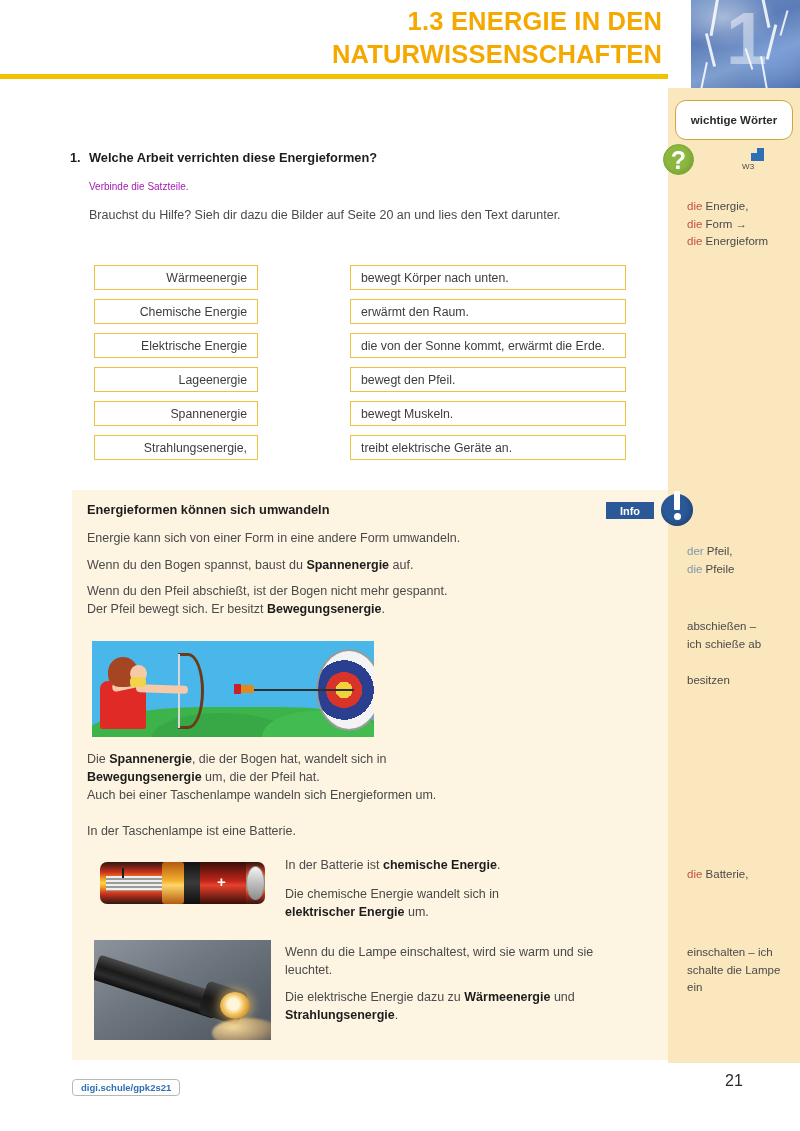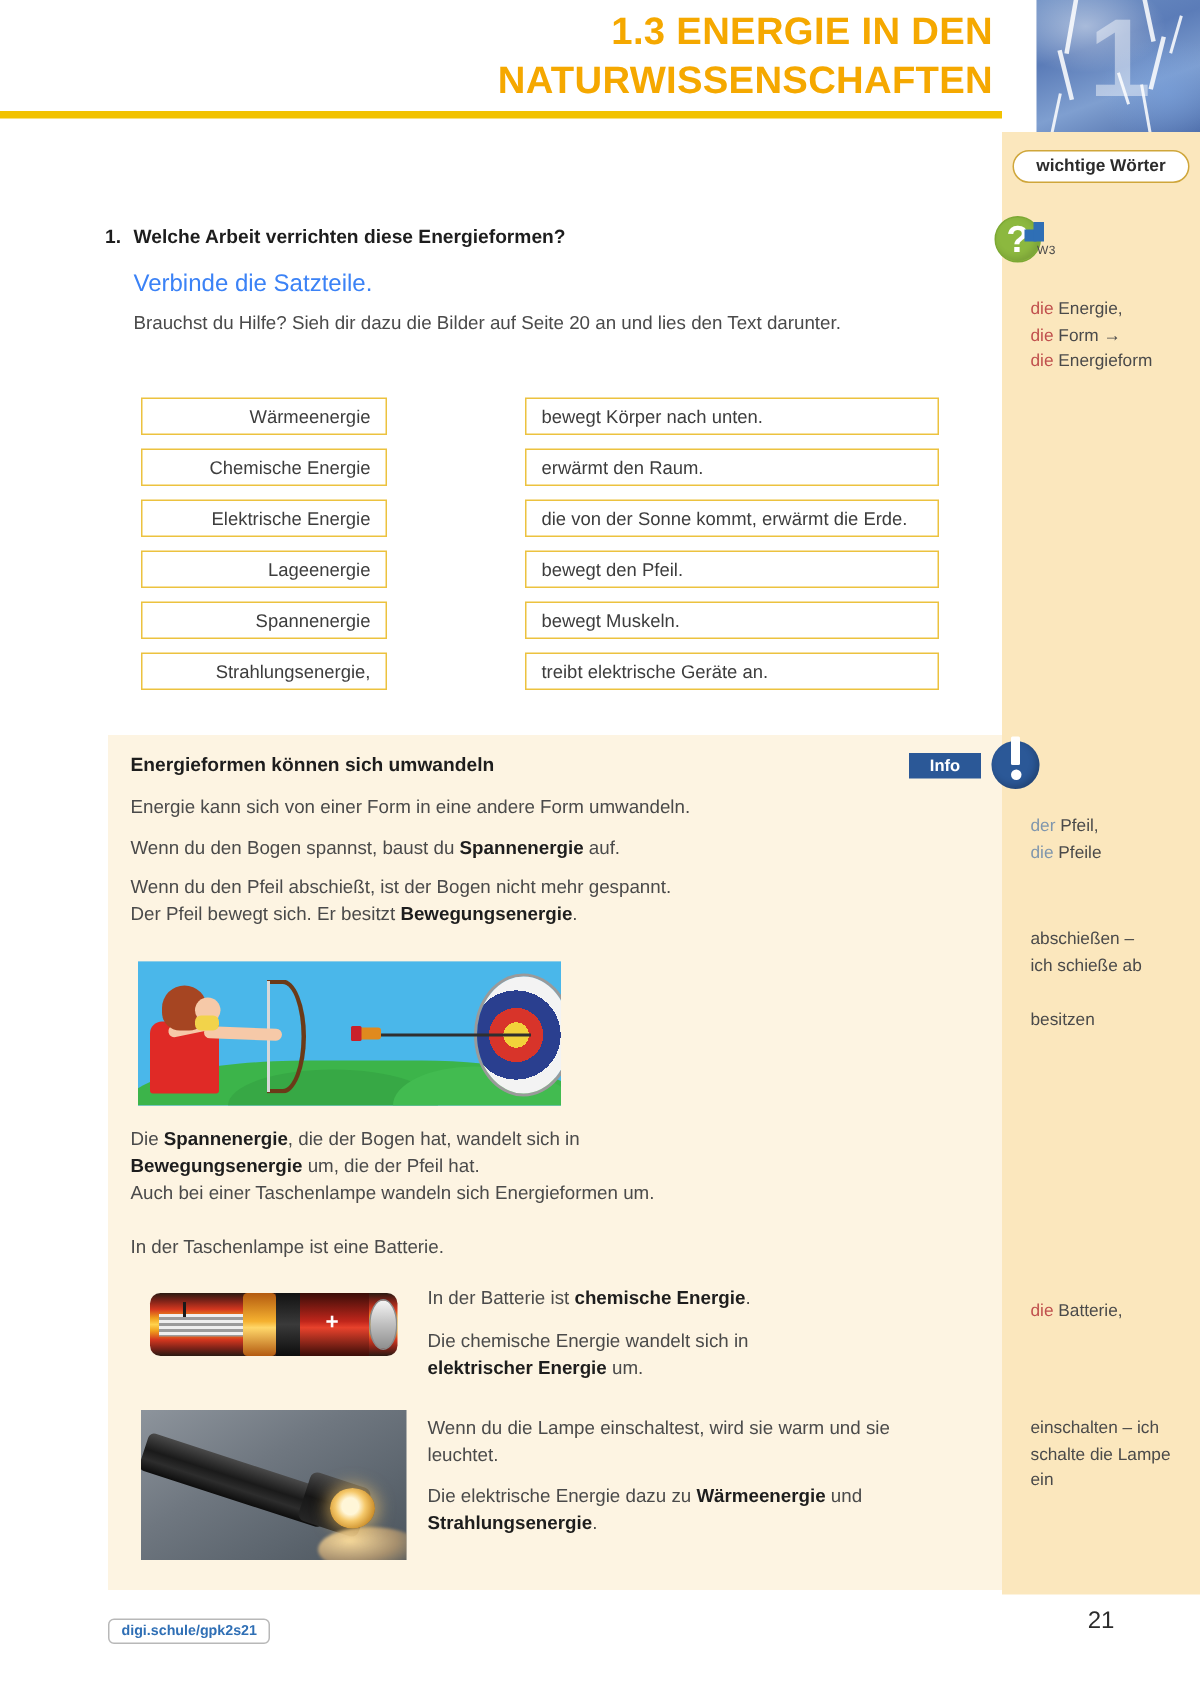--- a/index.html
+++ b/index.html
@@ -49,37 +49,37 @@
   }
   #title {
     position:absolute; left:200px; top:5px; width:462px;
     text-align:right; color:#f5a800; font-weight:bold; font-size:25.5px;
     line-height:33px; letter-spacing:.2px;
   }
   #title .l2 { display:block; }
 
   
   #wpill {
-    position:absolute; left:675px; top:100px; width:118px; height:22px;
+    position:absolute; left:675px; top:100px; width:118px; height:40px;
     border:1.6px solid #cfa63a; border-radius:11px; background:#ffffff;
     display:flex; align-items:center; justify-content:center;
     font-size:11.5px; font-weight:bold; color:#2b2b2b;
   }
 
   
   #qbadge {
     position:absolute; left:663px; top:144px; width:31px; height:31px;
     border-radius:50%; background:#8cb83f; border:1px solid #7ca833;
     box-shadow: inset -2px -2px 4px rgba(0,0,0,.12);
   }
   #qbadge span {
     position:absolute; left:0; right:0; top:-2px; text-align:center;
     font-size:25px; font-weight:bold; color:#ffffff; line-height:34px;
   }
-  #w3 { position:absolute; left:674px; top:148px; width:30px; text-align:right; }
+  #w3 { position:absolute; left:742px; top:148px; width:30px; text-align:left; }
   #w3 .glyph { position:relative; width:13px; height:13px; margin:0 auto 1px; }
   #w3 .glyph i { position:absolute; background:#2f6fb5; display:block; }
   #w3 .glyph .a { left:0; top:5px; width:8px; height:8px; }
   #w3 .glyph .b { left:6px; top:0; width:7px; height:13px; }
   #w3 .lbl { font-size:8px; color:#4a4a4a; letter-spacing:.3px; }
 
   .vocab {
     position:absolute; left:687px; width:110px;
     font-size:11.5px; line-height:17.5px; color:#4a4a4a;
   }
@@ -93,21 +93,21 @@
     box-shadow: inset -2px -2px 5px rgba(0,0,0,.22);
   }
   #ibadge .bar { position:absolute; left:13px; top:-3px; width:6px; height:19px;
     background:#fff; border-radius:1px; }
   #ibadge .dot { position:absolute; left:12.5px; top:19px; width:7px; height:7px;
     background:#fff; border-radius:50%; }
 
   
   #ex-num { position:absolute; left:70px; top:150px; font-size:12.8px; font-weight:bold; color:#1d1d1d; }
   #ex-title { position:absolute; left:89px; top:150px; font-size:12.8px; font-weight:bold; color:#1d1d1d; }
-  #ex-l1 { position:absolute; left:89px; top:181px; font-size:16px; color:#3b82f6; }
+  #ex-l1 { position:absolute; left:89px; top:181px; font-size:10px; color:#a21caf; }
   #ex-l2 { position:absolute; left:89px; top:208px; font-size:12.5px; color:#4a4a4a; }
 
   .mbox {
     position:absolute; height:25px; border:1.4px solid #ecc23f; background:#fff;
     display:flex; align-items:center; font-size:12.3px; color:#3d3d3d;
   }
   .mbox.left { left:94px; width:164px; justify-content:flex-end; padding-right:10px; }
   .mbox.right { left:350px; width:276px; justify-content:flex-start; padding-left:10px; }
 
   

